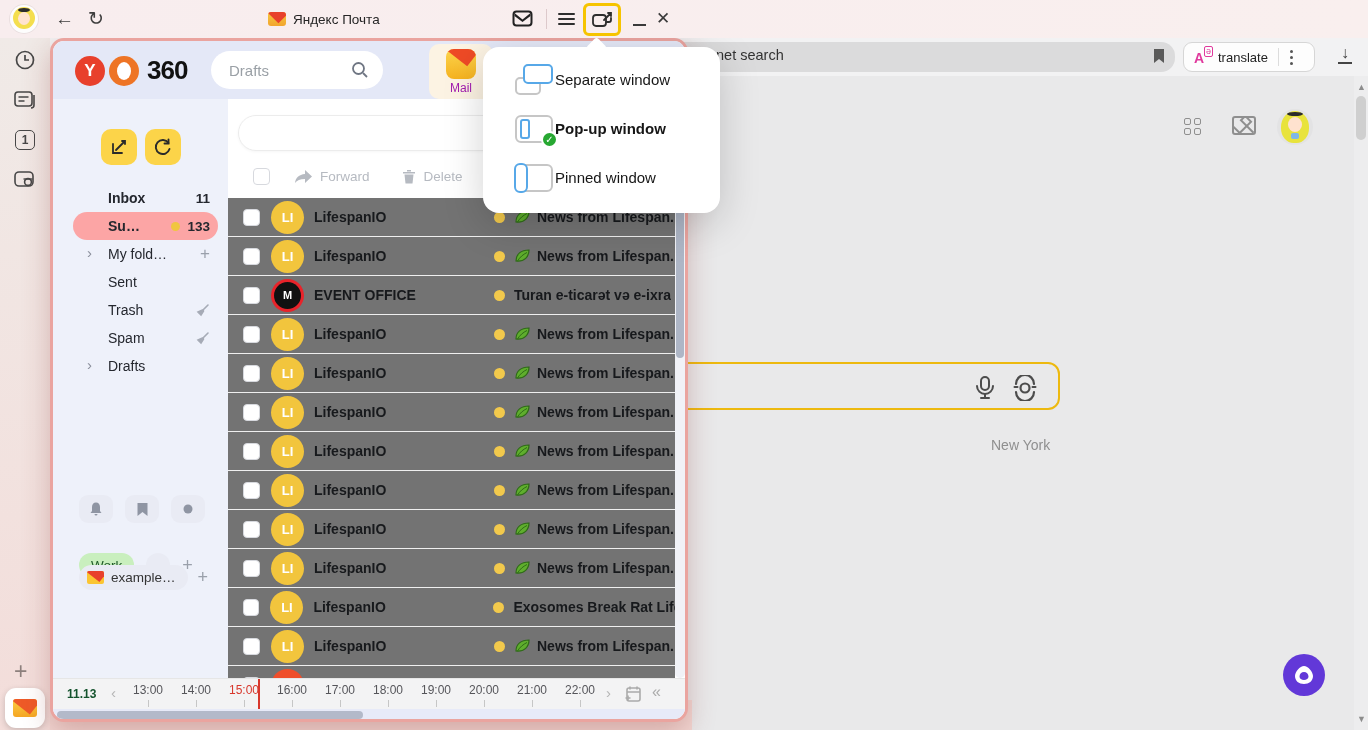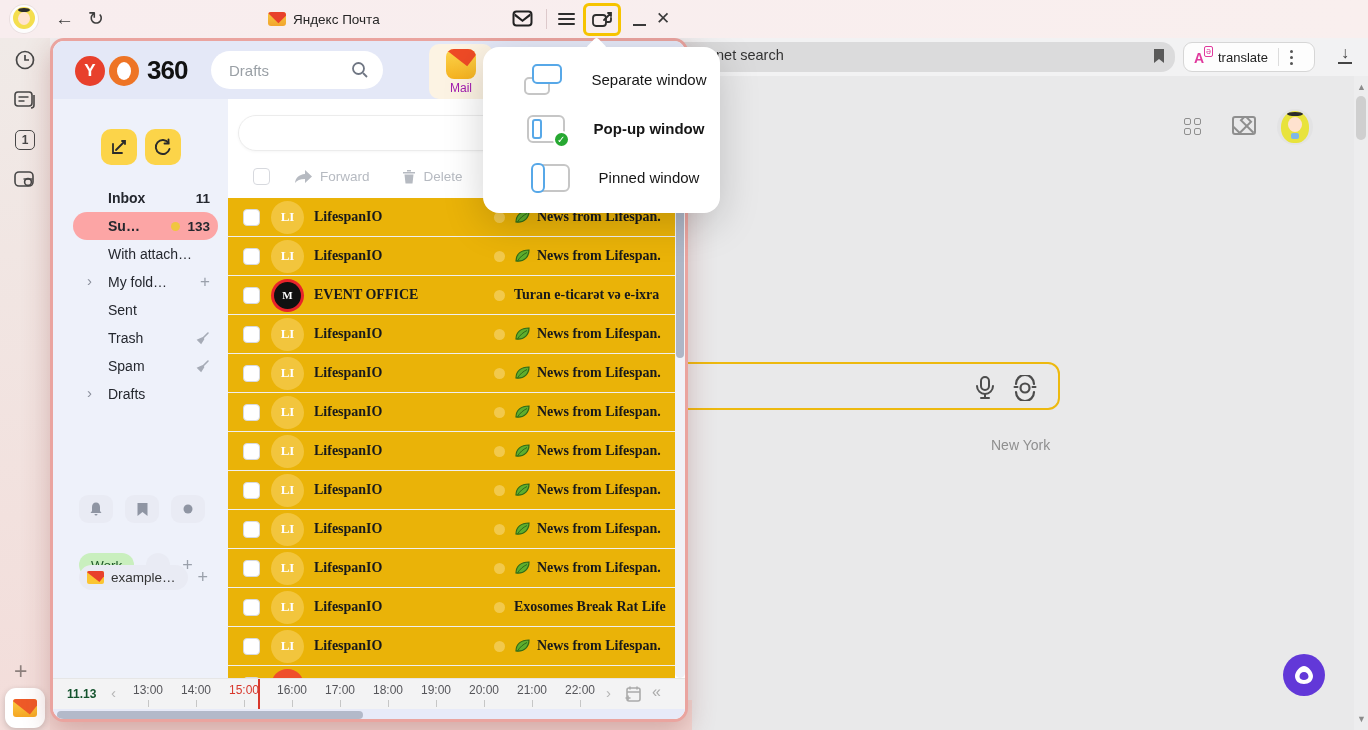--- a/index.html
+++ b/index.html
@@ -111,21 +111,21 @@
   .acct-pill { height:25px; padding:0 12px 0 8px; background:#e9ebf4; border-radius:13px; display:flex; align-items:center; gap:7px; font-size:13.5px; color:#333; }
   .mini-env { width:17px; height:13px; border-radius:2px; background:#fbc531; position:relative; overflow:hidden; }
   .mini-env:before { content:""; position:absolute; left:-2px; top:-8px; width:21px; height:14px; background:#e8402c; transform:rotate(38deg); }
 
   .list-topbar { left:185px; top:74px; width:424px; height:36px; background:#fff; border:1px solid #ececec; border-radius:18px; box-shadow:0 1px 3px rgba(0,0,0,.04); }
   .list-toolbar { left:185px; top:120px; width:437px; height:30px; display:flex; align-items:center; color:#b6bac1; font-size:13.5px; }
   .cb { width:17px; height:17px; border:1.6px solid #d7d9de; border-radius:4px; background:#fff; }
   .tool { display:flex; align-items:center; gap:8px; }
 
   .msg-list { left:175px; top:157px; width:447px; }
-  .msg-row { position:relative; height:39px; display:flex; align-items:center; border-bottom:1px solid #efefef; background:#eab308;font-family:Liberation Serif, serif; }
+  .msg-row { position:relative; height:39px; display:flex; align-items:center; border-bottom:1px solid #efefef; background:#737373; }
   .msg-row .cb { margin-left:15px; }
   .m-av { width:33px; height:33px; border-radius:50%; margin-left:11px; color:#fff; font-weight:bold; font-size:13px; display:flex; align-items:center; justify-content:center; flex:none; }
   .m-av .ev { width:27px; height:27px; border-radius:50%; background:#111; color:#fff; font-size:11px; display:flex; align-items:center; justify-content:center; }
   .m-sender { margin-left:10px; width:180px; font-size:14px; font-weight:bold; color:#17191c; white-space:nowrap; overflow:hidden; flex:none; }
   .m-dot { width:11px; height:11px; border-radius:50%; background:#f2c94c; margin-right:9px; flex:none; }
   .m-leaf { margin-right:6px; display:flex; flex:none; }
   .m-subj { font-size:14px; font-weight:bold; color:#17191c; white-space:nowrap; overflow:hidden; }
 
   .list-sb-track { left:622px; top:120px; width:10px; height:517px; background:#f1f2f7; border-radius:5px; }
   .list-sb-thumb { left:623px; top:167px; width:8px; height:150px; background:#aeb6c6; border-radius:4px; }
@@ -136,21 +136,21 @@
   .hour { width:48px; display:flex; flex-direction:column; align-items:center; }
   .hour span { font-size:12px; color:#55555a; }
   .hour span.red { color:#d8372c; }
   .hour .tick { width:1px; height:7px; background:#c6c6c6; margin-top:3px; }
   .hsb-strip { left:0; top:668px; width:632px; height:13px; background:#e7eaf8; }
   .hsb-thumb { left:4px; top:670px; width:306px; height:8px; background:#b3b9c9; border-radius:4px; }
 
   
   .popup { left:483px; top:47px; width:237px; height:166px; background:#fff; border-radius:16px; box-shadow:0 10px 40px rgba(0,0,0,.18); z-index:30; }
   .popup .caret { position:absolute; left:106px; top:-7px; width:15px; height:15px; background:#fff; transform:rotate(45deg); border-radius:3px; }
-  .p-item { position:absolute; left:4px; width:100%; height:49px; display:flex; align-items:center; padding-left:20px; gap:27px;justify-content:center; }
+  .p-item { position:absolute; left:12px; width:100%; height:49px; display:flex; align-items:center; padding-left:20px; gap:0; }
   .p-label { font-size:15px; color:#161616; font-weight:500; }
   .p-label.sel { font-weight:700; }
   .pi { position:relative; width:40px; height:32px; flex:none; }
   .pi .g { border:2px solid #c6c6c6; border-radius:5px; background:#fff; position:absolute; }
   .pi .b { border:2px solid #57a8e8; border-radius:5px; background:#fff; position:absolute; }
   .pi-sep .g { left:0; bottom:1px; width:26px; height:18px; }
   .pi-sep .b { right:2px; top:0; width:30px; height:20px; }
   .pi-pop .g { left:0; top:2px; width:38px; height:28px; border-radius:6px; }
   .pi-pop .b { left:5px; top:6px; width:10px; height:20px; border-radius:3px; }
   .pi-pop .chk { position:absolute; right:-3px; bottom:-3px; width:17px; height:17px; border-radius:50%; background:#27a832; border:2px solid #fff; color:#fff; font-size:10px; line-height:13px; text-align:center; font-weight:bold; }
@@ -305,27 +305,20 @@
 
     </div>
       <div class="folder-row selected">
 
       <span class="f-label bold">Su…</span>
       <span class="f-dot" style="background-color: rgb(240, 198, 63);"></span>
       <span class="f-count">133</span>
 
     </div>
       <div class="folder-row">
-
-      <span class="f-label">With attach…</span>
-
-      <span class="f-count"></span>
-
-    </div>
-      <div class="folder-row">
       <span class="f-exp">›</span>
       <span class="f-label">My fold…</span>
 
       <span class="f-count"></span>
 
       <span class="f-add">+</span>
     </div>
       <div class="folder-row">
 
       <span class="f-label">Sent</span>

